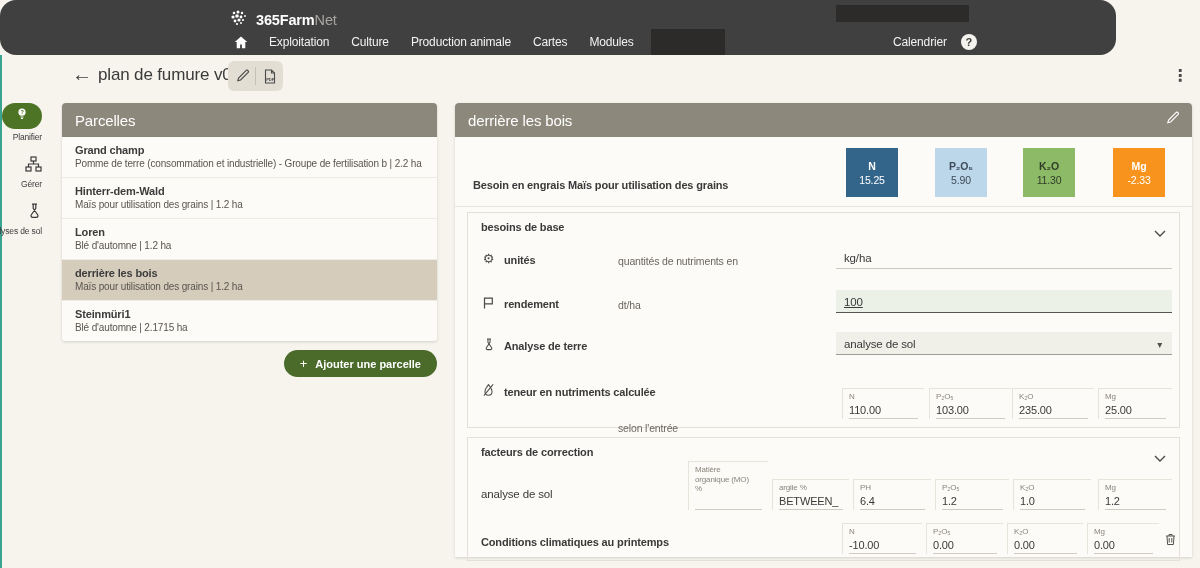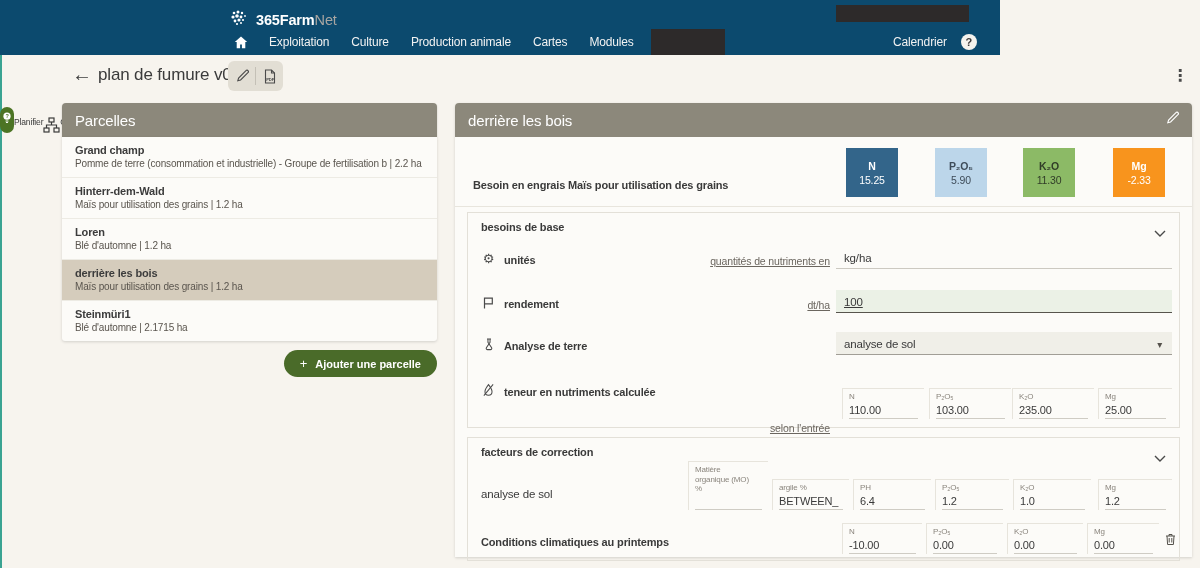--- a/index.html
+++ b/index.html
@@ -1,20 +1,20 @@
 <!DOCTYPE html>
 <html><head>
 <meta charset="utf-8">
 <style>
   * { margin:0; padding:0; box-sizing:border-box; }
   html,body { width:1200px; height:568px; overflow:hidden; }
   body { font-family:"Liberation Sans","DejaVu Sans",sans-serif; background:#f7f4ee; position:relative; letter-spacing:-0.15px; }
 
   
-  .topbar { position:absolute; left:0; top:0; width:1000px; height:55px; background:#0c4a6e; }
+  .topbar { position:absolute; left:0; top:0; width:1116px; height:55px; background:#404040;border-radius:16px; }
   .brand { position:absolute; left:228px; top:8px; display:flex; align-items:center; gap:4px; }
   .brand-text { font-size:14.5px; color:#fff; font-weight:bold; }
   .brand-text .suffix { color:#a9a6a2; font-weight:normal; }
   .redact-top { position:absolute; left:836px; top:5px; width:133px; height:17px; background:#2d2a2a; }
   .nav { position:absolute; left:224px; bottom:0; height:26px; display:flex; align-items:center; }
   .nav-home { padding:0 10px; display:flex; align-items:center; }
   .nav-item { padding:0 11px; font-size:12px; color:#f2f2f2; white-space:nowrap; cursor:pointer; }
   .redact-nav { width:74px; height:26px; background:#2d2a2a; margin-left:6px; }
   .topbar-right { position:absolute; left:893px; bottom:0; height:26px; display:flex; align-items:center; gap:14px; }
   .cal-label { font-size:12px; color:#f2f2f2; }
@@ -24,21 +24,21 @@
   .back-arrow { position:absolute; left:72px; top:63px; font-size:20px; color:#3b3b3b; cursor:pointer; }
   .page-title { position:absolute; left:98px; top:65px; font-size:17px; color:#3b3b3b; }
   .edit-group { position:absolute; left:228px; top:61px; height:30px; background:#e2ded4; border-radius:6px; display:flex; align-items:center; }
   .edit-btn { width:27px; height:30px; display:flex; align-items:center; justify-content:center; cursor:pointer; }
   .edit-divider { width:1px; height:18px; background:#c4c0b6; }
   .kebab { position:absolute; left:1172px; top:66px; font-size:16px; font-weight:bold; color:#4a4a4a; letter-spacing:0; cursor:pointer; }
 
   .teal-edge { position:absolute; left:0; top:55px; width:2px; height:513px; background:#3aa392; }
 
   
-  .rail { position:absolute; left:0; top:103px; width:42px; display:flex; flex-direction:row; align-items:center; }
+  .rail { position:absolute; left:0; top:103px; width:42px; display:flex; flex-direction:column; align-items:flex-end; }
   .rail-pill { width:40px; height:26px; border-radius:13px; background:#4c7424; display:flex; align-items:center; justify-content:center; cursor:pointer; }
   .rail-label { font-size:8.5px; color:#3a3a3a; margin-top:3px; white-space:nowrap; }
   .rail-icon { margin-top:14px; cursor:pointer; display:flex; }
 
   
   .parcels { position:absolute; left:62px; top:103px; width:375px; }
   .panel-header { height:34px; background:#8c887b; border-radius:4px 4px 0 0; display:flex; align-items:center; padding:0 13px; box-shadow:0 1px 2px rgba(0,0,0,.2); }
   .panel-header-title { color:#fff; font-size:15px; }
   .parcel-list { background:#fcfbf8; box-shadow:0 1px 3px rgba(0,0,0,.15); border-radius:0 0 3px 3px; }
   .parcel-item { padding:6px 13px 7px; border-top:1px solid #edebe4; cursor:pointer; }
@@ -66,21 +66,21 @@
 
   .section { margin:5px 12px 0; border:1px solid #e3e0d8; }
   .section.correction { margin-top:9px; }
   .section-header { position:relative; height:28px; display:flex; align-items:center; padding:0 13px; cursor:pointer; }
   .section-title { font-size:11px; font-weight:bold; color:#3a3a3a; }
   .section-chevron { position:absolute; right:13px; top:10px; }
 
   .frow { position:relative; }
   .frow-icon { position:absolute; left:13px; top:11px; width:15px; display:flex; justify-content:center; color:#4a4a4a; }
   .frow-label { position:absolute; left:36px; top:13px; font-size:11px; font-weight:bold; color:#3a3a3a; }
-  .frow-hint { position:absolute; left:150px; width:212px; top:14px; text-align:right; font-size:10.5px; color:#6b665f;text-decoration:underline; }
+  .frow-hint { position:absolute; left:150px; width:212px; top:14px; text-align:left; font-size:10.5px; color:#6b665f; }
   .bigfield { position:absolute; left:368px; top:5px; width:336px; padding:6px 8px 4px; font-size:11.5px; color:#3a3a3a; border-bottom:1px solid #ccc9c1; }
   .bigfield.green { background:#ebf1e6; border-bottom:1.5px solid #57544d;text-decoration:underline; }
   .bigfield.select { background:#f0efe8; border-bottom:1px solid #a19e96; cursor:pointer; }
   .select-caret { position:absolute; right:10px; top:7px; font-size:10px; color:#55524c; }
 
   .minicell { position:absolute; bottom:8px; border-left:1px solid #e7e4dc; border-top:1px solid #e7e4dc; padding:3px 6px 0; }
   .minicell .mc-label { font-size:8px; color:#8a857d; line-height:1.2; min-height:10px; }
   .minicell .mc-value { font-size:11px; color:#3a3a3a; min-height:14px; margin-top:2px; border-bottom:1px solid #cfccc4; padding-bottom:2px; }
   .soil-label-col { position:absolute; left:13px; bottom:18px; font-size:11px; font-weight:bold; color:#3a3a3a; }
   .trash-btn { position:absolute; left:697px; bottom:14px; cursor:pointer; display:flex; }

